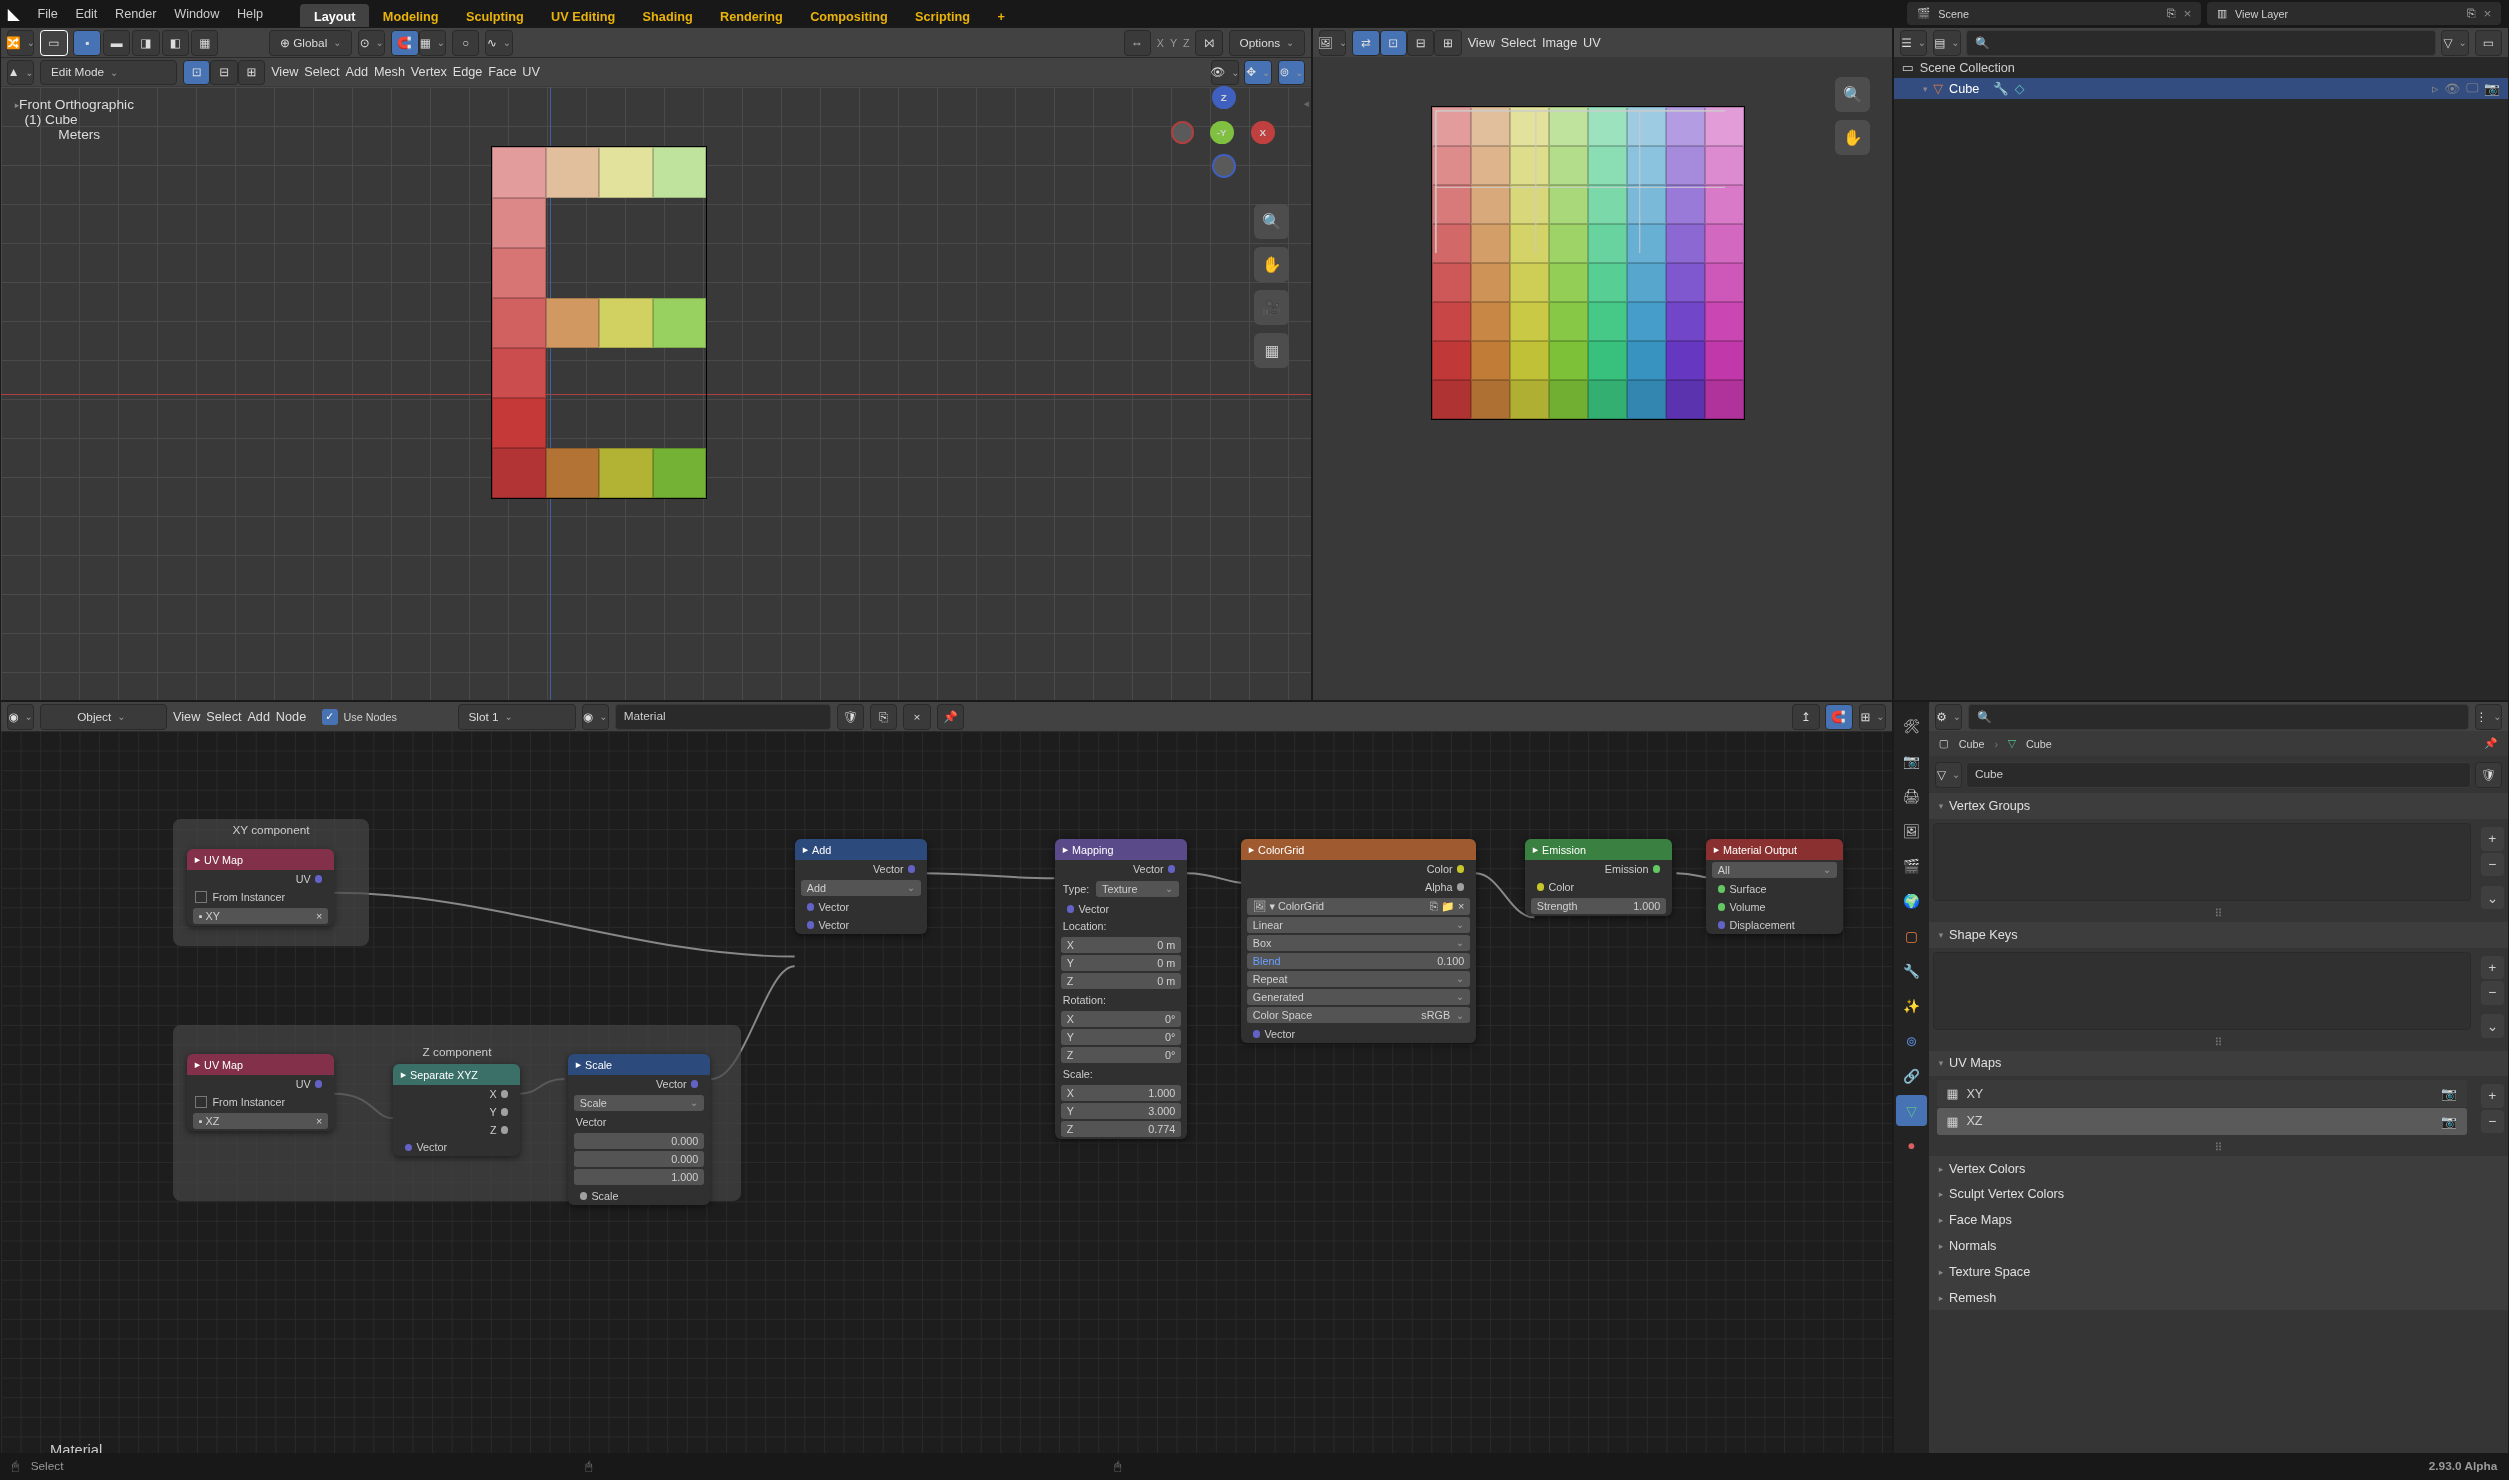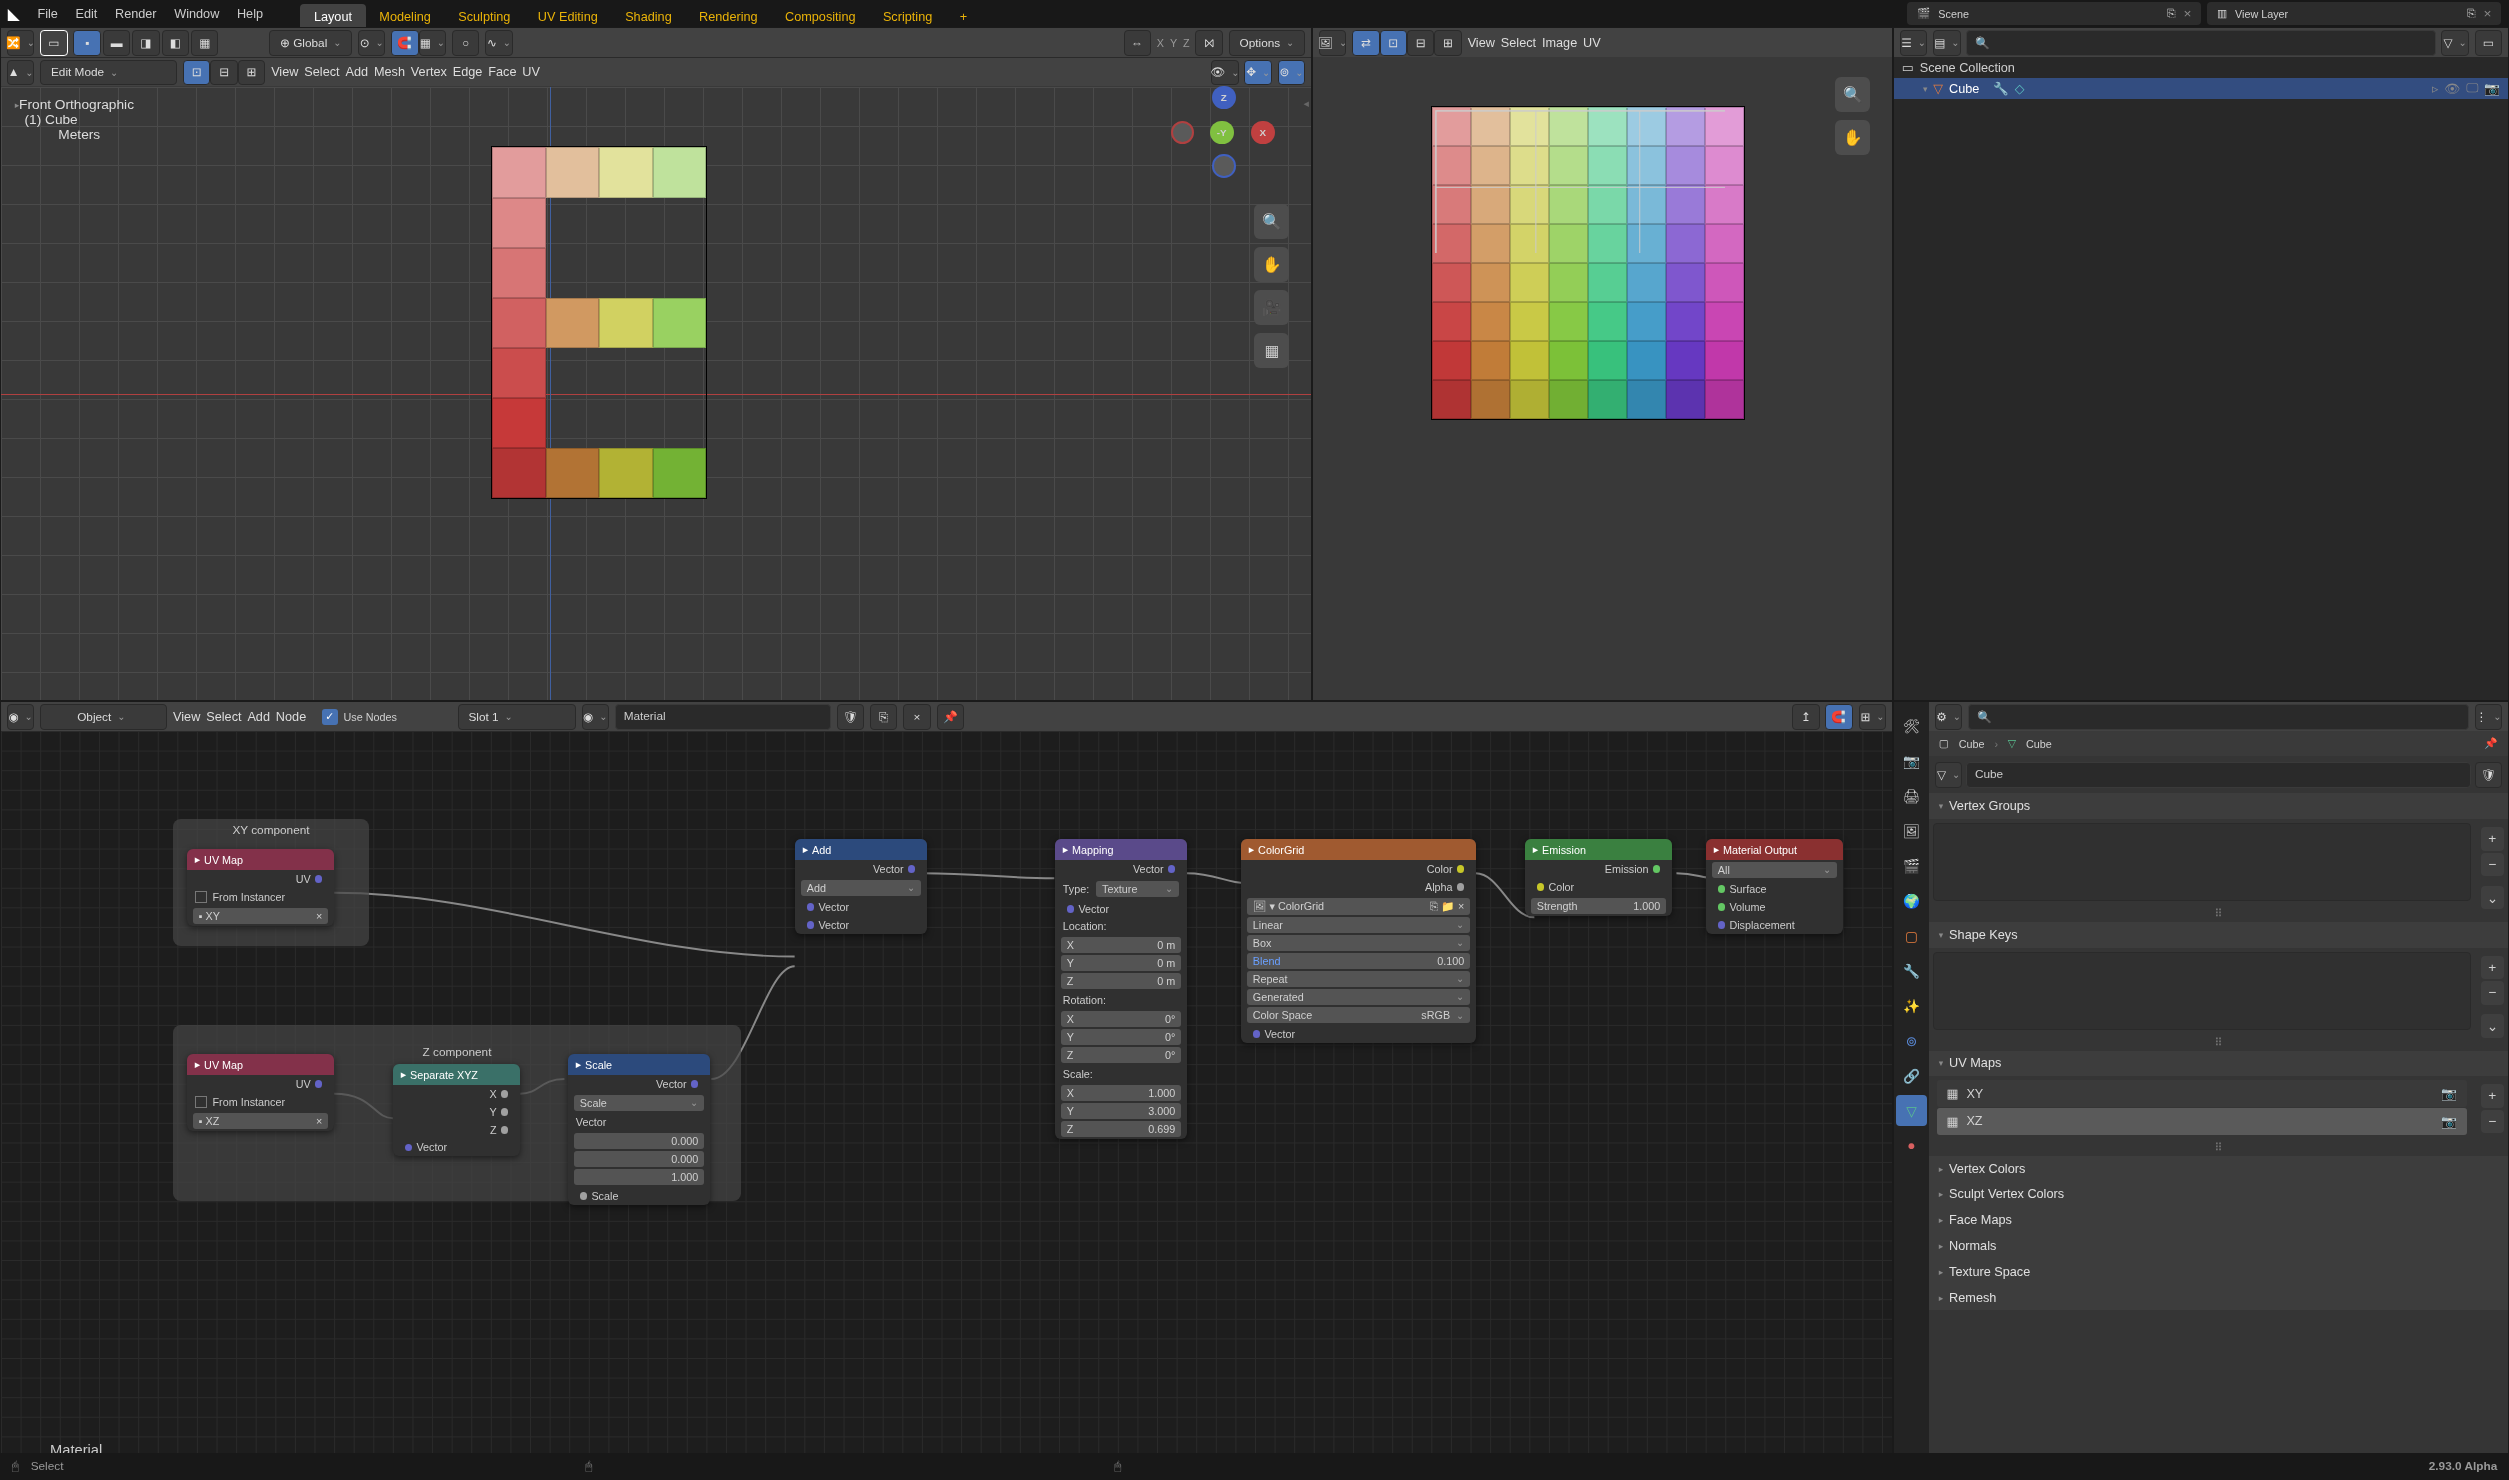--- a/index.html
+++ b/index.html
@@ -94,21 +94,21 @@
 <body>
 
 <div id="topbar">
   <span style="color:#fff;font-size:15.7px;">◣</span>
   <span class="menu">File</span>
   <span class="menu">Edit</span>
   <span class="menu">Render</span>
   <span class="menu">Window</span>
   <span class="menu">Help</span>
 
-  <div id="workspaces" style="margin-left:19.6px;">
+  <div id="workspaces" style="margin-left:19.6px;font-weight:bold;">
     <div class="ws active">Layout</div>
     <div class="ws">Modeling</div>
     <div class="ws">Sculpting</div>
     <div class="ws">UV Editing</div>
     <div class="ws">Shading</div>
     <div class="ws">Rendering</div>
     <div class="ws">Compositing</div>
     <div class="ws">Scripting</div>
     <div class="ws">+</div>
   </div>
@@ -559,21 +559,21 @@
         <div class="nfield">
             <span>X</span>
             <span>1.000</span>
           </div>
         <div class="nfield">
             <span>Y</span>
             <span>3.000</span>
           </div>
         <div class="nfield">
             <span>Z</span>
-            <span>0.699</span>
+            <span>0.774</span>
           </div>
       </div>
 
       <div class="node" style="left:1240px;top:108px;width:235px;">
         <div class="ntitle nc-orange">▸ <span>ColorGrid</span></div>
         <div class="nrow r">
             <span>Color</span>
             <span class="sock sk-col"></span>
           </div>
         <div class="nrow r">

